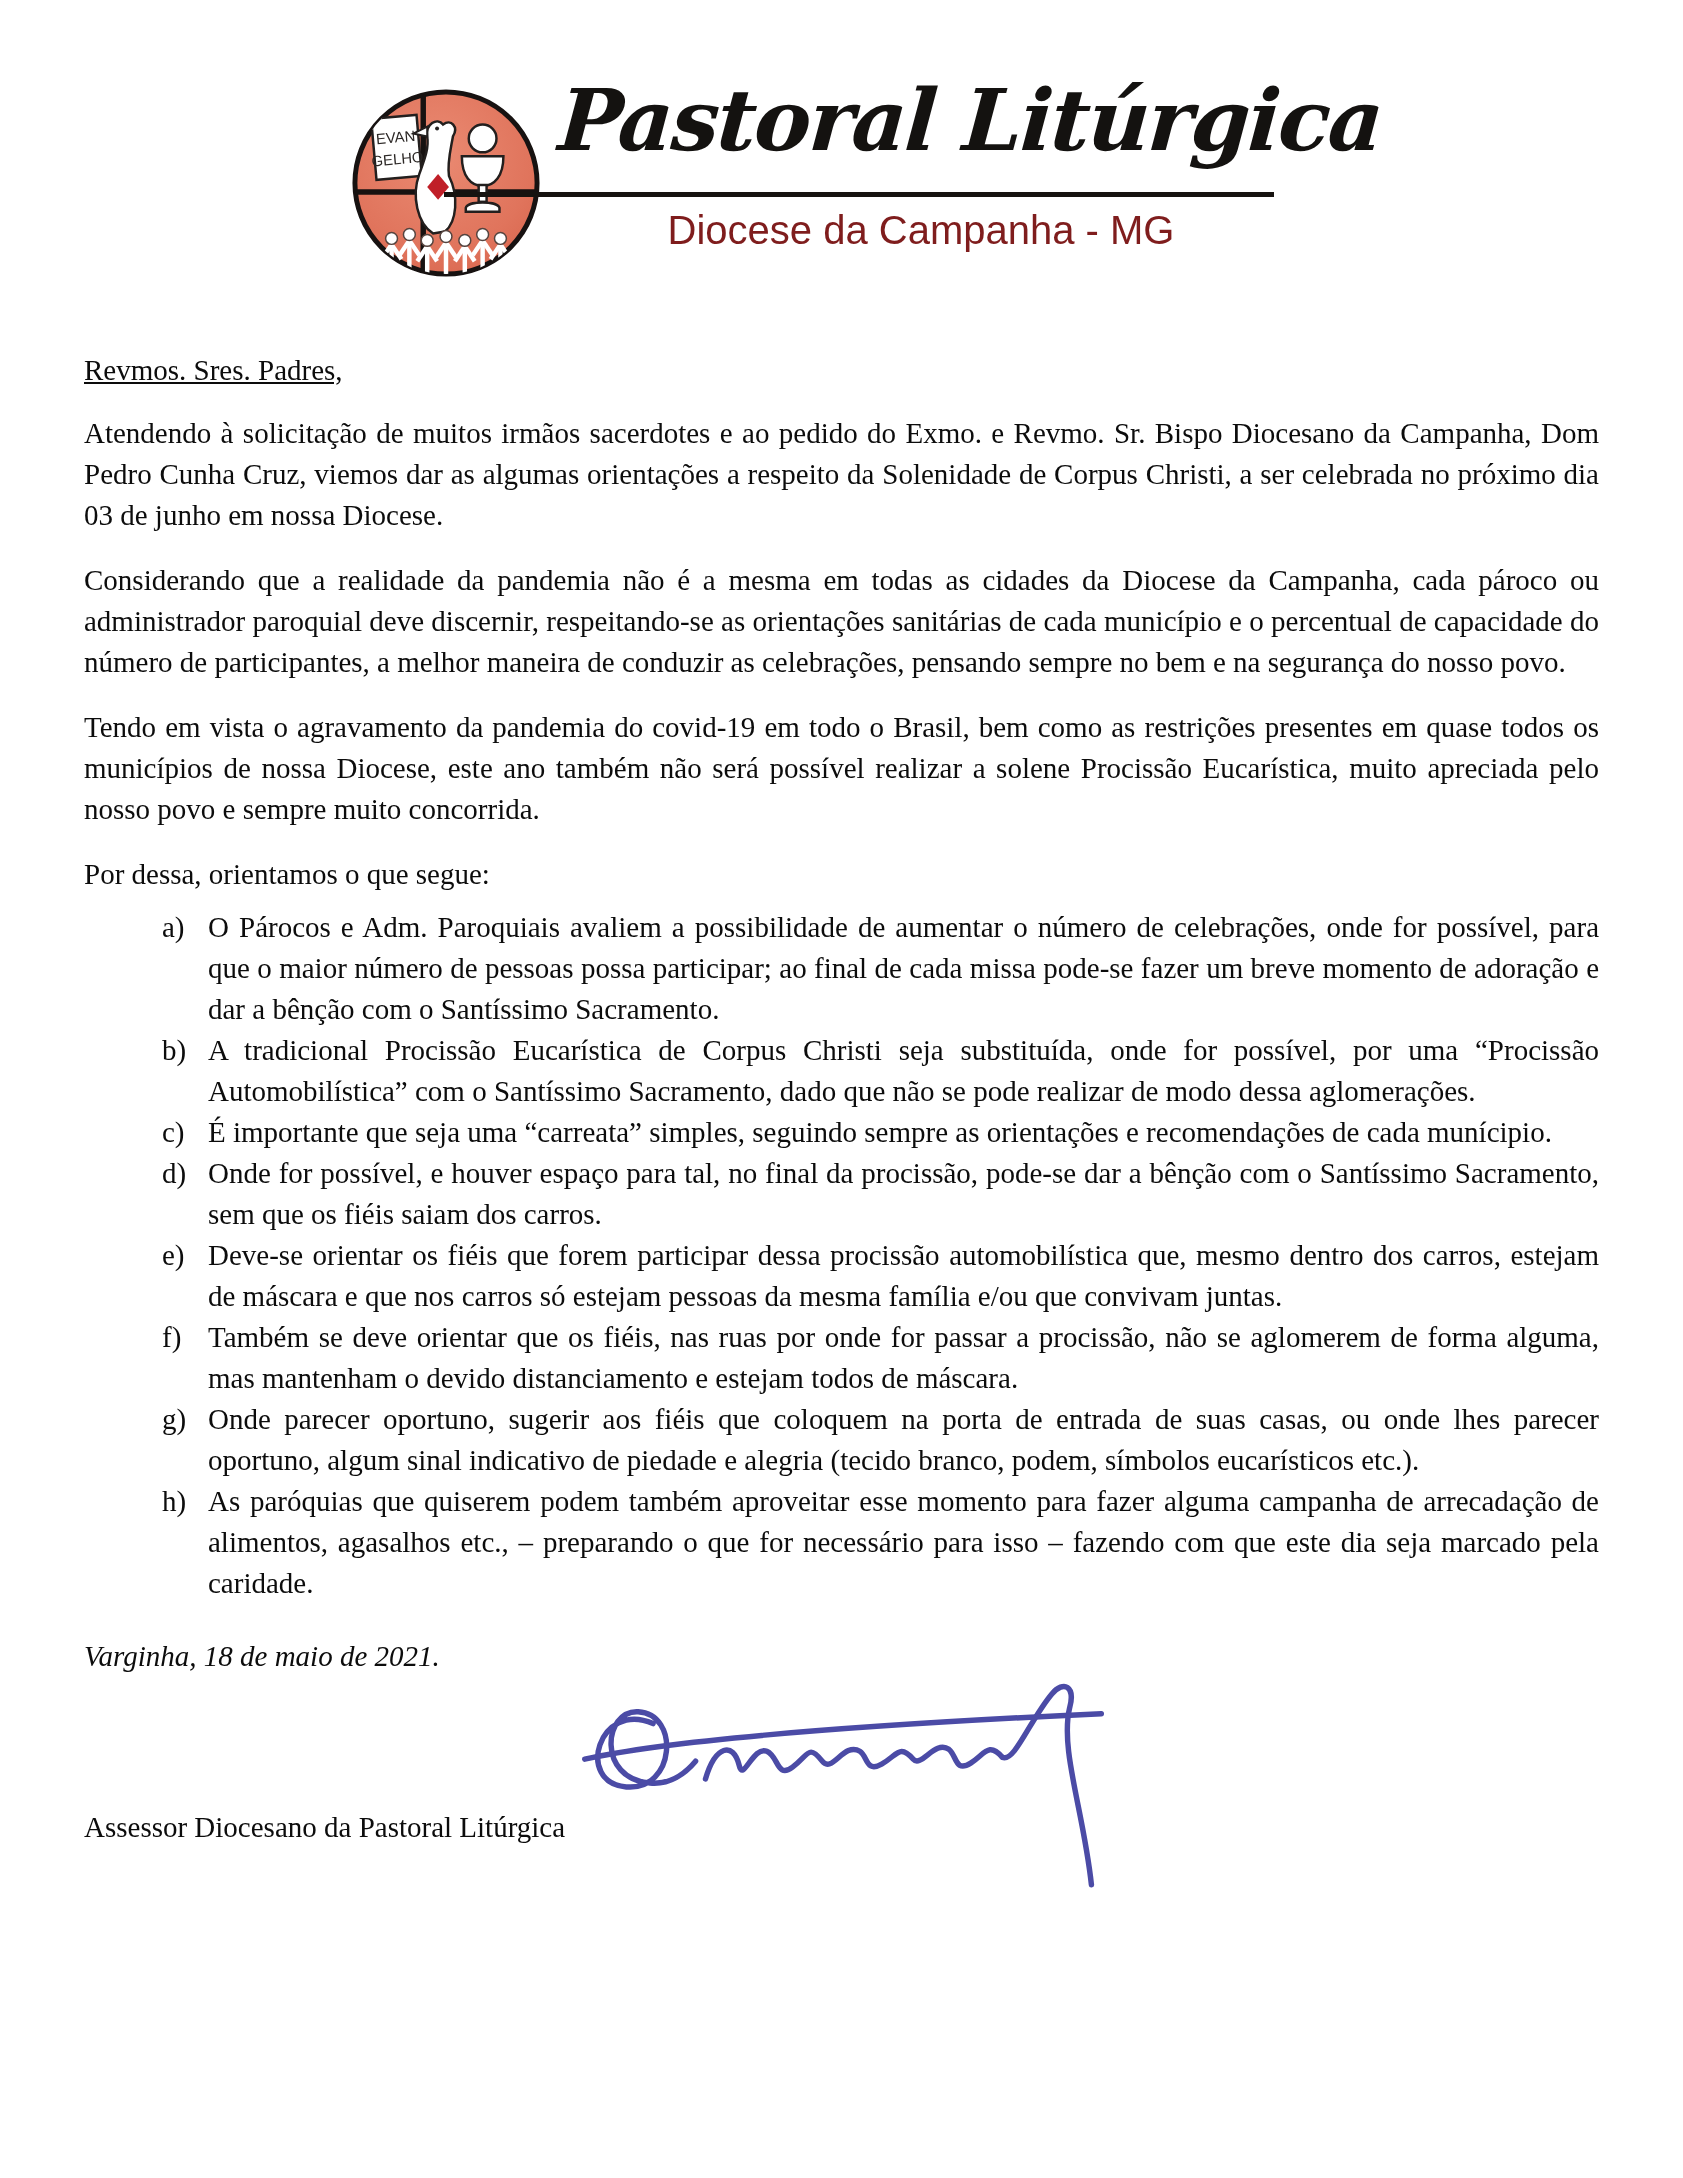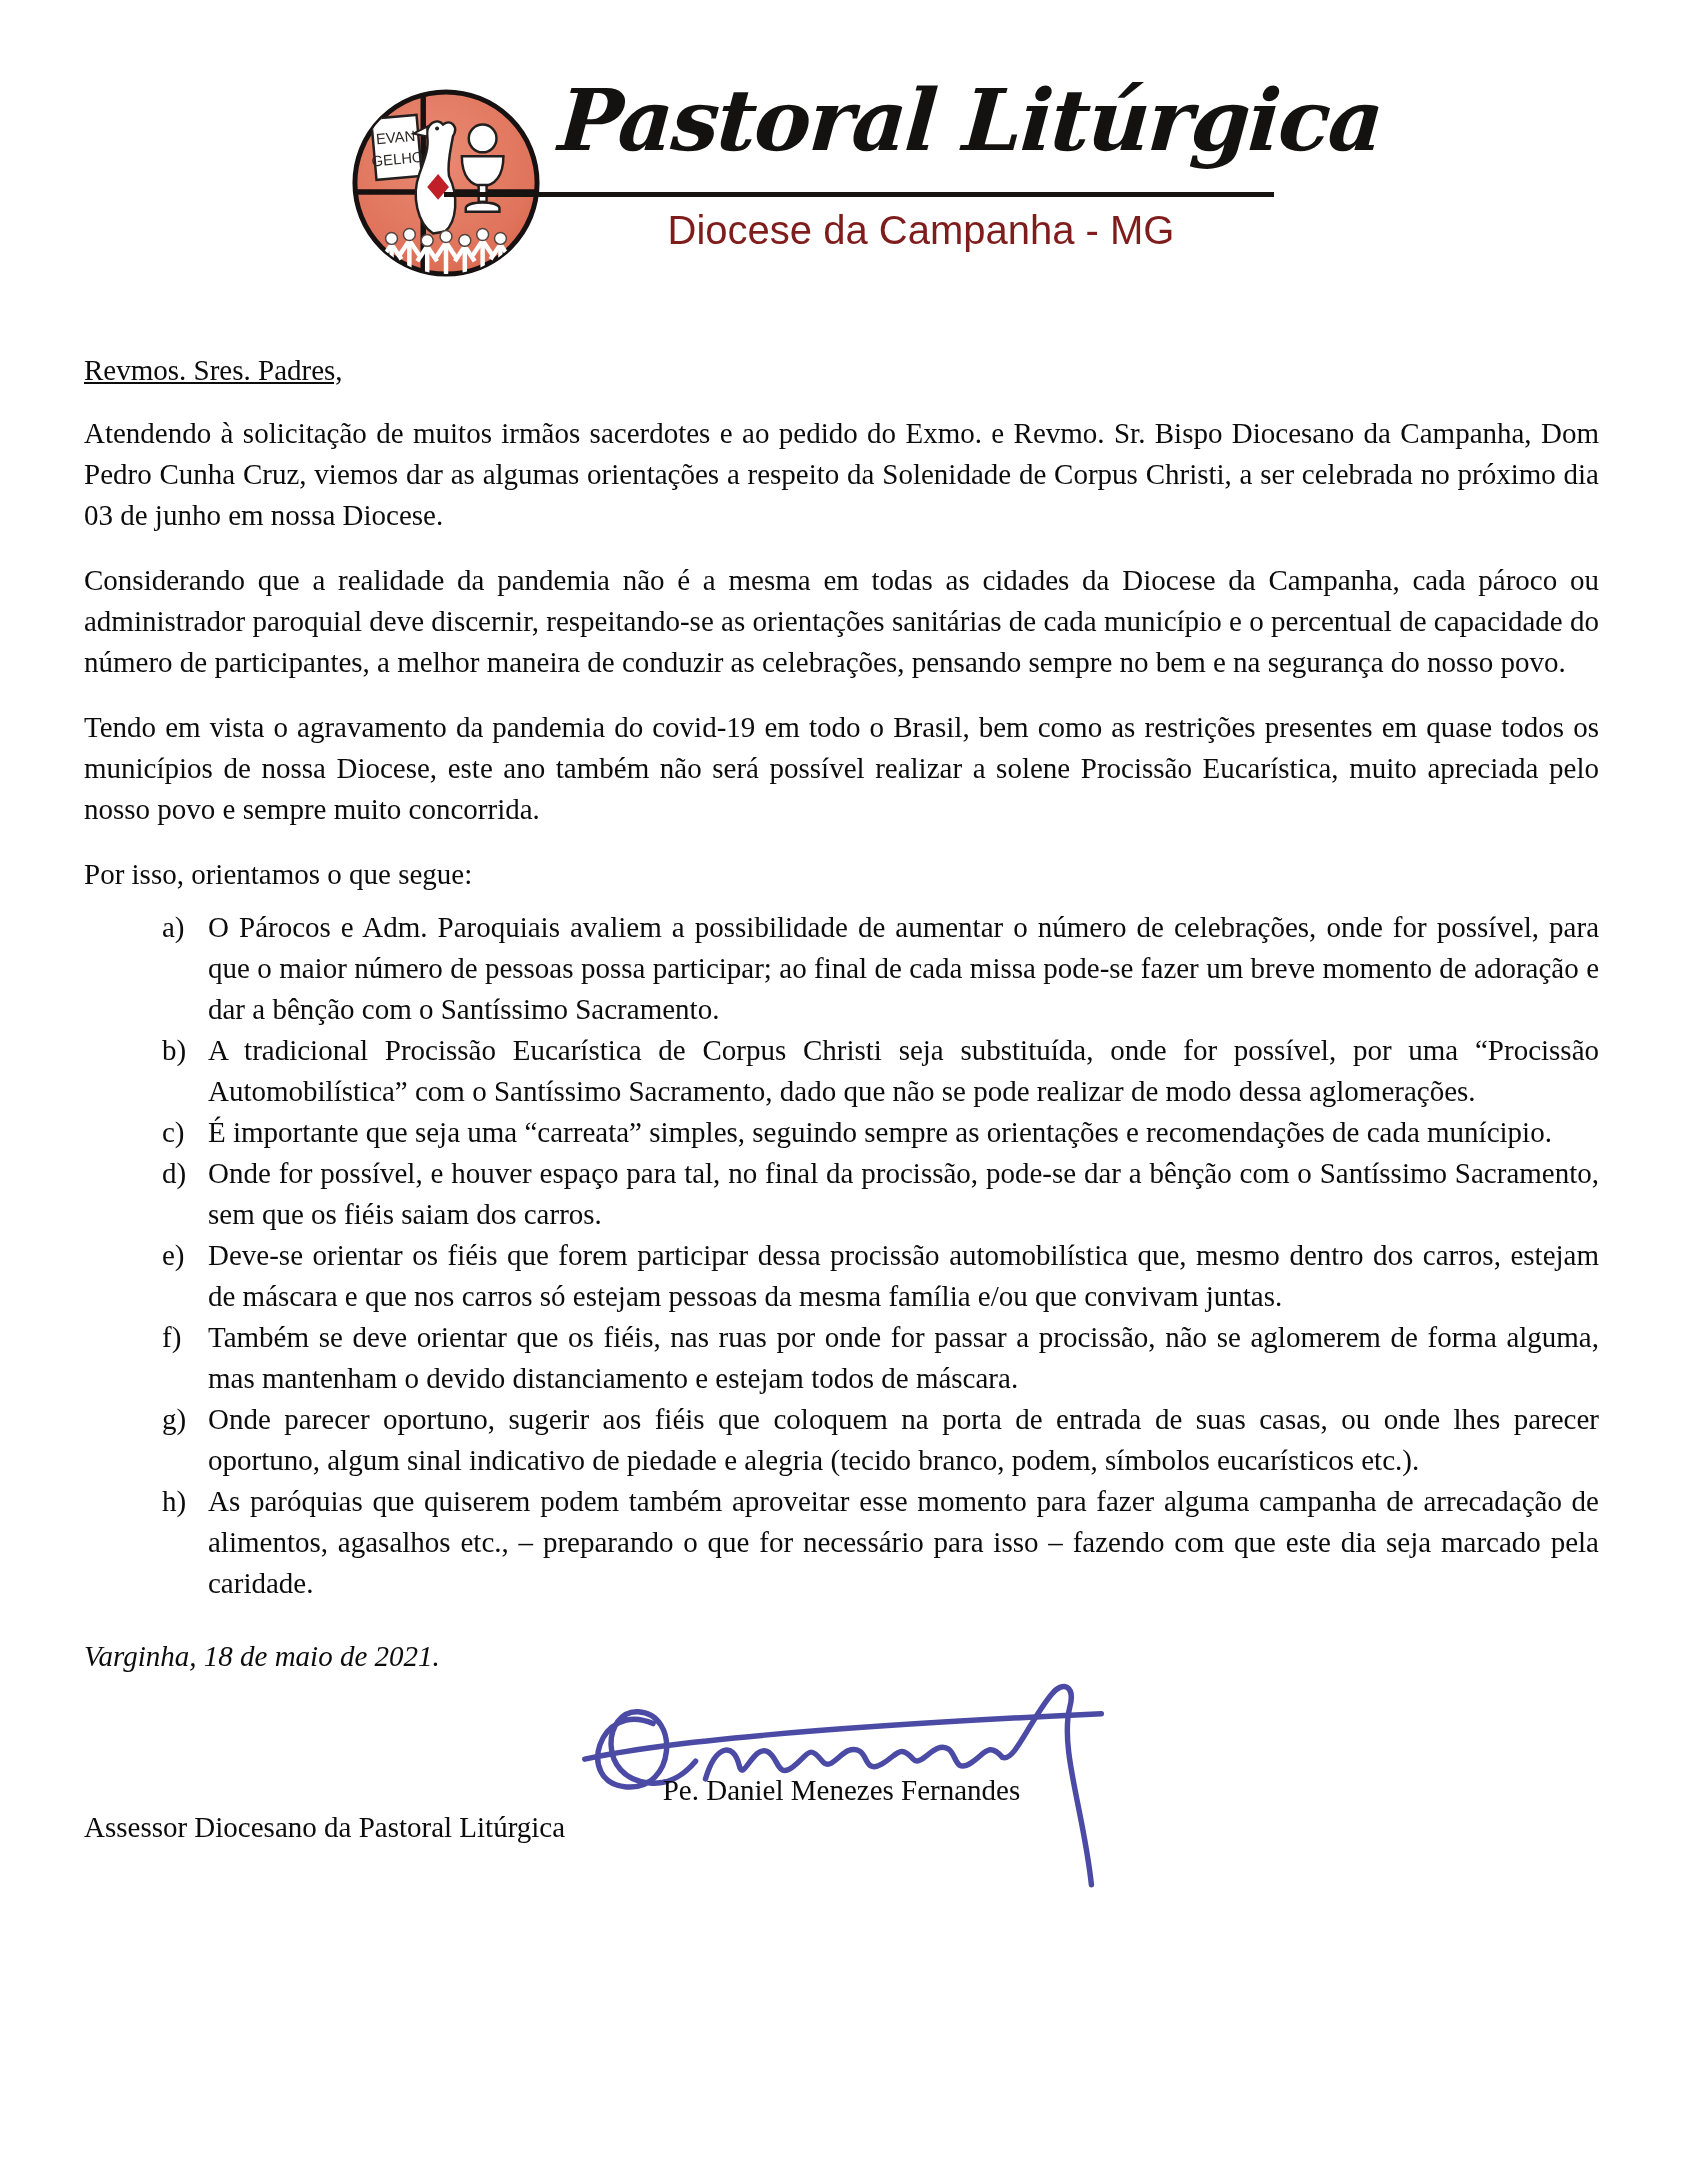--- a/index.html
+++ b/index.html
@@ -132,21 +132,21 @@
     <div class="brand-subtitle">Diocese da Campanha - MG</div>
   </div>
 
   <div class="content">
 
     <p class="salutation">Revmos. Sres. Padres,</p>
 
     <p class="body-par">Atendendo à solicitação de muitos irmãos sacerdotes e ao pedido do Exmo. e Revmo. Sr. Bispo Diocesano da Campanha, Dom Pedro Cunha Cruz, viemos dar as algumas orientações a respeito da Solenidade de Corpus Christi, a ser celebrada no próximo dia 03 de junho em nossa Diocese.</p>
     <p class="body-par">Considerando que a realidade da pandemia não é a mesma em todas as cidades da Diocese da Campanha, cada pároco ou administrador paroquial deve discernir, respeitando-se as orientações sanitárias de cada município e o percentual de capacidade do número de participantes, a melhor maneira de conduzir as celebrações, pensando sempre no bem e na segurança do nosso povo.</p>
     <p class="body-par">Tendo em vista o agravamento da pandemia do covid-19 em todo o Brasil, bem como as restrições presentes em quase todos os municípios de nossa Diocese, este ano também não será possível realizar a solene Procissão Eucarística, muito apreciada pelo nosso povo e sempre muito concorrida.</p>
-    <p class="body-par intro-line">Por isso, orientamos o que segue:</p>
+    <p class="body-par intro-line">Por dessa, orientamos o que segue:</p>
 
     <ol class="ord-list">
       <li>
         <span class="li-marker">a)</span>
         <span class="li-text">O Párocos e Adm. Paroquiais avaliem a possibilidade de aumentar o número de celebrações, onde for possível, para que o maior número de pessoas possa participar; ao final de cada missa pode-se fazer um breve momento de adoração e dar a bênção com o Santíssimo Sacramento.</span>
       </li>
       <li>
         <span class="li-marker">b)</span>
         <span class="li-text">A tradicional Procissão Eucarística de Corpus Christi seja substituída, onde for possível, por uma “Procissão Automobilística” com o Santíssimo Sacramento, dado que não se pode realizar de modo dessa aglomerações.</span>
       </li>
@@ -180,19 +180,18 @@
 
     <div class="sig-block">
       <svg class="sig-svg" viewBox="0 0 580 235">
         <g fill="none" stroke="#4b4ba6" stroke-width="5.5" stroke-linecap="round" stroke-linejoin="round">
           <path d="M95,62 C40,38 16,122 68,126 C118,130 122,52 80,50 C45,48 38,118 92,122 C112,124 128,112 138,100"></path>
           <path d="M26,98 C140,72 420,58 548,52"></path>
           <path d="M148,118 C158,84 176,80 182,104 C186,122 196,84 210,90 C222,95 220,118 236,106 C252,94 252,82 266,100 C276,113 288,80 304,90 C312,95 310,112 326,103 C342,94 344,82 358,98 C366,107 380,78 394,88 C402,94 400,112 416,102 C430,93 434,80 448,96"></path>
           <path d="M448,96 C460,102 476,58 498,32 C510,18 522,24 516,46 C506,88 530,150 538,225"></path>
         </g>
       </svg>
-      <div class="sig-name">Pe. Daniel Menezes Fernandes</div>
       <div class="sig-role">Assessor Diocesano da Pastoral Litúrgica</div>
     </div>
 
   </div>
 </div>
 
 
 </body></html>

